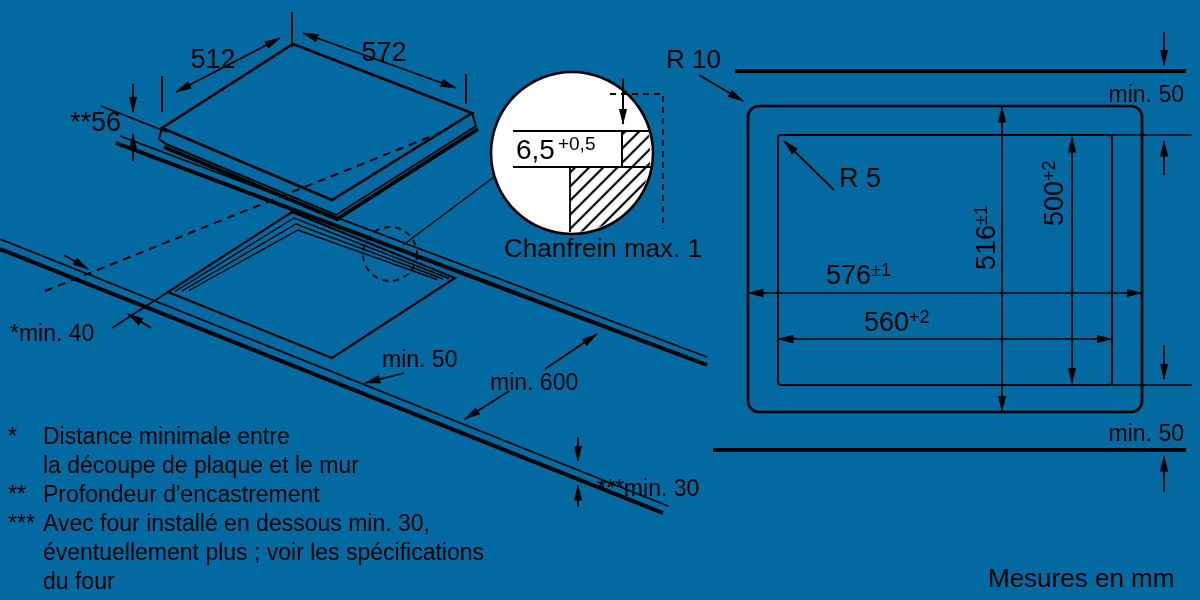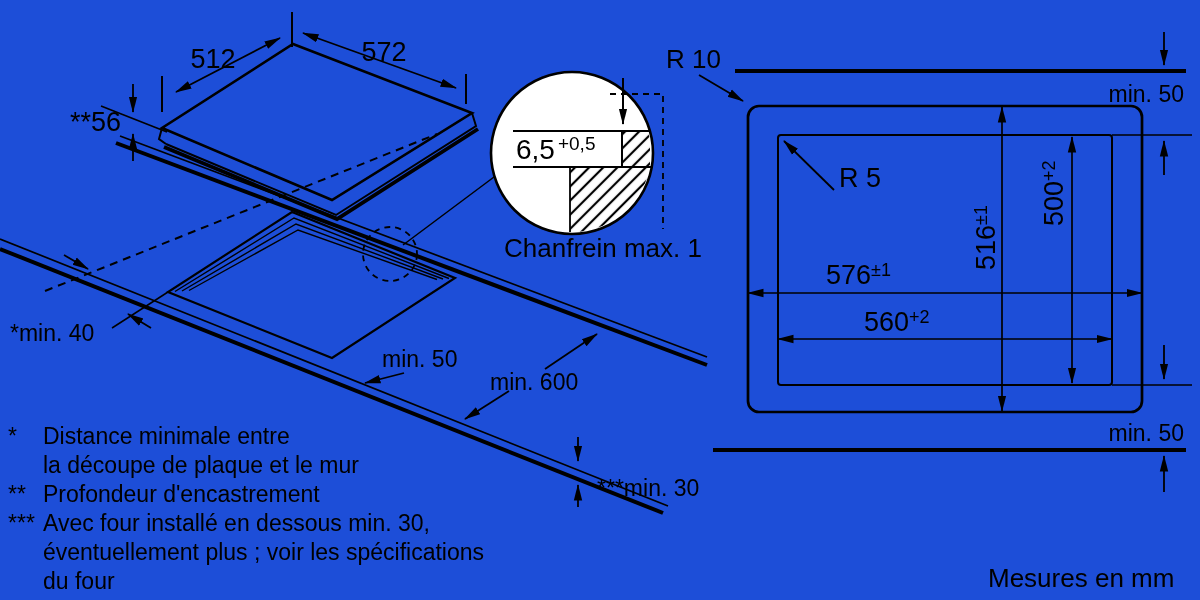--- a/index.html
+++ b/index.html
@@ -1,16 +1,16 @@
 <!DOCTYPE html>
 <html><head>
 <meta charset="utf-8">
 <style>
   html,body{margin:0;padding:0;background:#ffffff;}
-  .stage{position:relative;width:1200px;height:600px;background:#1d4ed8;overflow:hidden;
+  .stage{position:relative;width:1200px;height:600px;background:#0369a1;overflow:hidden;
          font-family:"Liberation Sans", sans-serif;}
   svg{position:absolute;left:0;top:0;}
   svg text{fill:#000;font-family:"Liberation Sans", sans-serif;}
   .ln{stroke:#000;fill:none;}
   .t26{font-size:26px;}
   .t27{font-size:27px;}
   .t23{font-size:23px;}
   .t28{font-size:28px;}
   .sup{font-size:18px;}
   .sup19{font-size:19px;}

